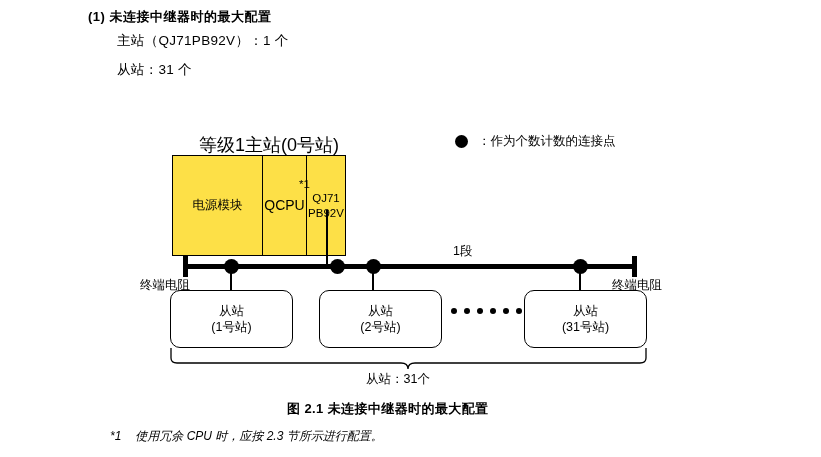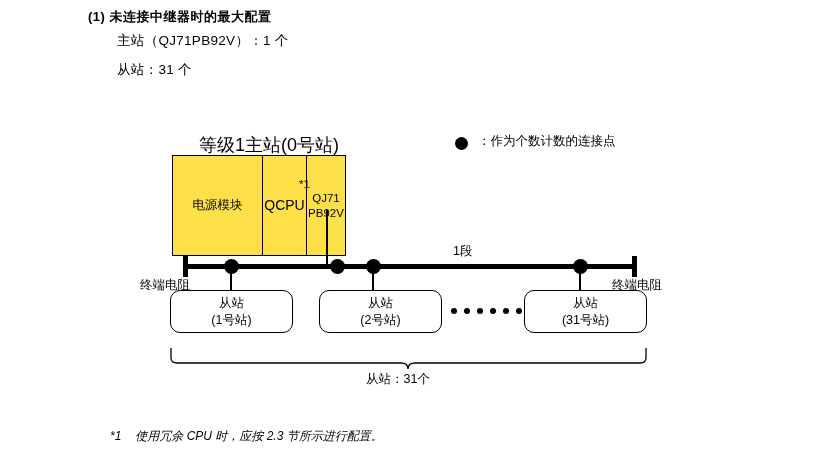--- a/index.html
+++ b/index.html
@@ -41,21 +41,21 @@
   }
   .spec-master { left: 117px; top: 32px; }
   .spec-slave  { left: 117px; top: 61px; }
 
   
   .legend {
     position: absolute;
     left: 455px;
     top: 133px;
     display: flex;
-    align-items: flex-end;
+    align-items: center;
     font-size: 12.5px;
     white-space: nowrap;
   }
   .legend-dot {
     width: 13px;
     height: 13px;
     border-radius: 50%;
     background: #000;
     margin-right: 10px;
     flex: 0 0 auto;
@@ -170,21 +170,21 @@
     position: absolute;
     width: 2px;
     background: #000;
   }
 
   
   .slave {
     position: absolute;
     top: 290px;
     width: 123px;
-    height: 43px;
+    height: 58px;
     border: 1.5px solid #000;
     border-radius: 10px;
     box-sizing: border-box;
     background: #fff;
     display: flex;
     flex-direction: column;
     align-items: center;
     justify-content: center;
     font-size: 12.5px;
     line-height: 1.3;
@@ -318,18 +318,19 @@
       <i></i>
   </div>
 
   <div class="brace">
     <svg width="477" height="22" viewBox="0 0 477 22" fill="none" xmlns="http://www.w3.org/2000/svg">
       <path d="M1 0 L1 10 Q1 15 7 15 L231 15 Q238 15 238 21 Q238 15 245 15 L470 15 Q476 15 476 10 L476 0" stroke="#000" stroke-width="1.3" fill="none"></path>
     </svg>
   </div>
   <div class="brace-label">从站：31个</div>
 
+  <div class="fig-caption">图 2.1  未连接中继器时的最大配置</div>
 
   <div class="footnote">
     <span class="fn-mark">*1</span><span>使用冗余 CPU 时，应按 2.3 节所示进行配置。</span>
   </div>
 
 </div>
 
 </body></html>

